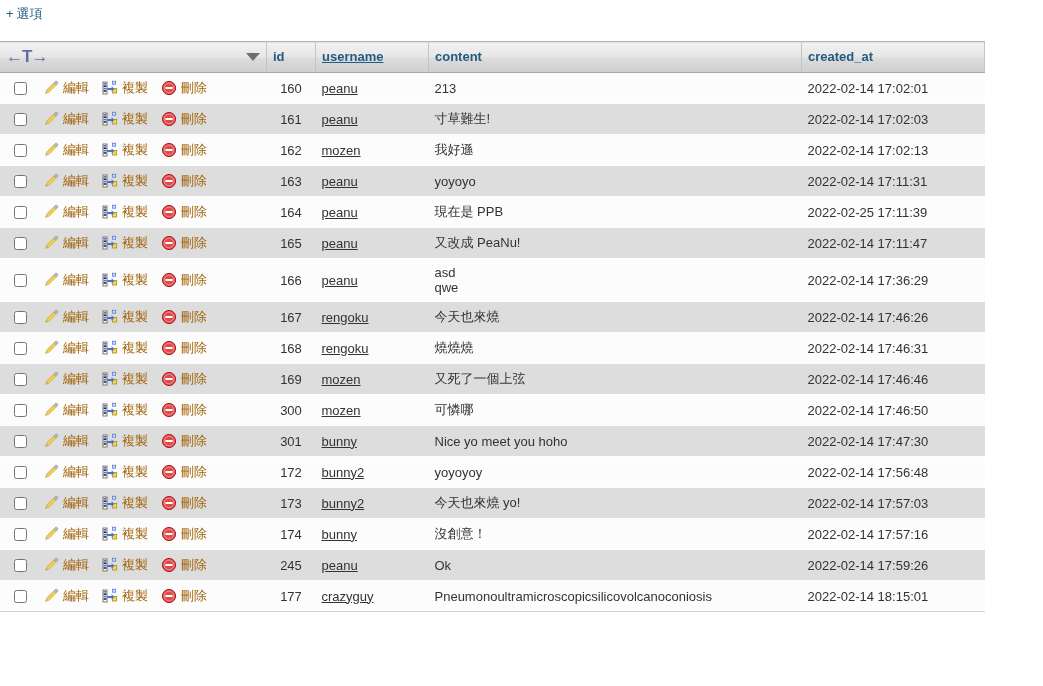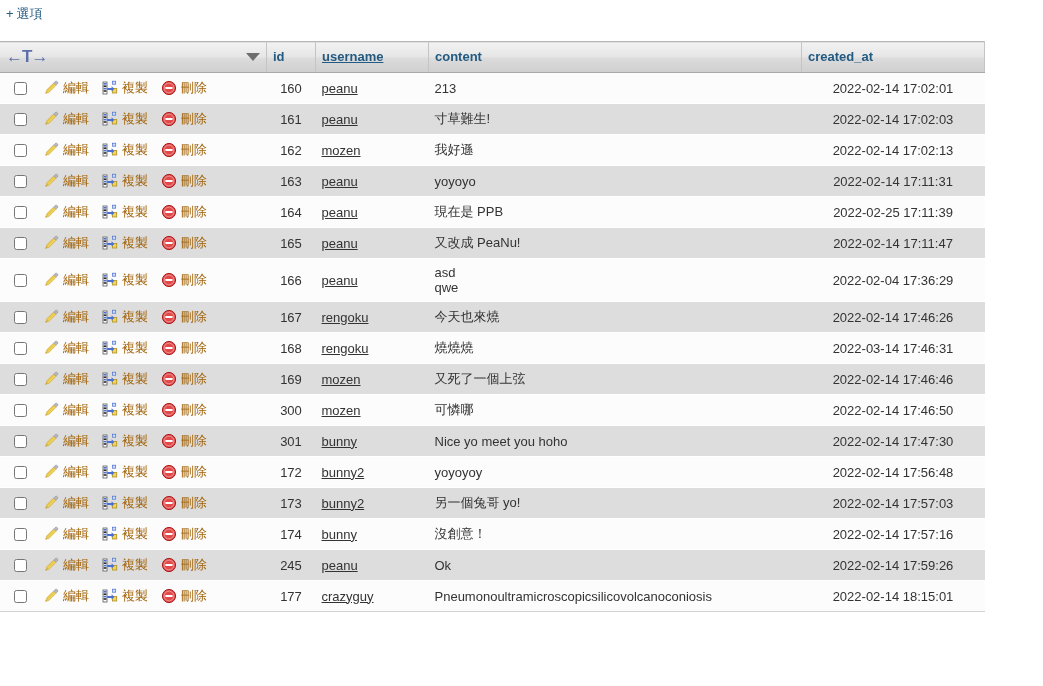--- a/index.html
+++ b/index.html
@@ -96,21 +96,21 @@
     color: #333333;
     overflow: hidden;
   }
   table.results tbody tr.even td { border-bottom: 1px solid #ffffff; }
   table.results tbody tr:last-child td { border-bottom: 1px solid #d2d2d2; }
 
   td.cell-actions { white-space: nowrap; padding-left: 8px; }
   td.cell-id       { text-align: center; padding-right: 8px; color: #404040; }
   td.cell-username { color: #404040; text-decoration: underline; }
   td.cell-content  { color: #404040; white-space: pre-line; }
-  td.cell-created  { color: #404040; text-align: center; padding-right: 10px; white-space: nowrap; }
+  td.cell-created  { color: #404040; text-align: left; padding-right: 10px; white-space: nowrap; }
 
   
   .row-checkbox {
     width: 13px; height: 13px;
     margin: 0 16px 0 8px;
     vertical-align: middle;
     cursor: pointer;
   }
 
   
@@ -339,21 +339,21 @@
                     <path d="M5.2 7.9 L9.6 7.9 L9.6 6.2 L12.4 8.9 L9.6 11.6 L9.6 9.9 L5.2 9.9 Z" fill="#4a6fd4"></path>
                   </svg></span><span class="lbl">複製</span></a><a class="action"><span class="ico ico-delete"><svg width="16" height="16" viewBox="0 0 16 16">
                     <circle cx="8" cy="8" r="6.6" fill="#e04a4a" stroke="#a81e1e" stroke-width="1"></circle>
                     <circle cx="8" cy="8" r="4.9" fill="none" stroke="#f09a9a" stroke-width="0.9"></circle>
                     <rect x="4.4" y="7.1" width="7.2" height="1.9" rx="0.4" fill="#ffffff"></rect>
                   </svg></span><span class="lbl">刪除</span></a></td>
             <td class="cell-id">166</td>
             <td class="cell-username">peanu</td>
             <td class="cell-content">asd
 qwe</td>
-            <td class="cell-created">2022-02-04 17:36:29</td>
+            <td class="cell-created">2022-02-14 17:36:29</td>
           </tr>
           <tr class="even">
             <td class="cell-actions"><input type="checkbox" class="row-checkbox" style=""><a class="action"><span class="ico ico-pencil"><svg width="16" height="16" viewBox="0 0 16 16">
                     <path d="M2.2 13.8 L3.1 10.9 L5.1 12.9 Z" fill="#c9a227"></path>
                     <path d="M3.4 10.3 L10.4 3.3 L12.7 5.6 L5.7 12.6 Z" fill="#f2d65c" stroke="#c9a227" stroke-width="0.7"></path>
                     <path d="M10.9 2.8 L12.0 1.7 A1.6 1.6 0 0 1 14.3 4.0 L13.2 5.1 Z" fill="#b9b9c4" stroke="#8a8a96" stroke-width="0.6"></path>
                     <path d="M4.3 11.2 L11.3 4.2" stroke="#e0bd45" stroke-width="0.8" fill="none"></path>
                   </svg></span><span class="lbl">編輯</span></a><a class="action"><span class="ico ico-copy"><svg width="16" height="16" viewBox="0 0 16 16">
                     <rect x="1" y="2" width="4" height="12" fill="#ffffff" stroke="#5a5a5a" stroke-width="0.8"></rect>
                     <rect x="1.6" y="3" width="2.8" height="1.6" fill="#4a6fd4"></rect>
@@ -389,21 +389,21 @@
                     <rect x="10.5" y="8.4" width="4.2" height="4.6" fill="#f2d65c" stroke="#b08f1f" stroke-width="0.8"></rect>
                     <path d="M5.2 7.9 L9.6 7.9 L9.6 6.2 L12.4 8.9 L9.6 11.6 L9.6 9.9 L5.2 9.9 Z" fill="#4a6fd4"></path>
                   </svg></span><span class="lbl">複製</span></a><a class="action"><span class="ico ico-delete"><svg width="16" height="16" viewBox="0 0 16 16">
                     <circle cx="8" cy="8" r="6.6" fill="#e04a4a" stroke="#a81e1e" stroke-width="1"></circle>
                     <circle cx="8" cy="8" r="4.9" fill="none" stroke="#f09a9a" stroke-width="0.9"></circle>
                     <rect x="4.4" y="7.1" width="7.2" height="1.9" rx="0.4" fill="#ffffff"></rect>
                   </svg></span><span class="lbl">刪除</span></a></td>
             <td class="cell-id">168</td>
             <td class="cell-username">rengoku</td>
             <td class="cell-content">燒燒燒</td>
-            <td class="cell-created">2022-03-14 17:46:31</td>
+            <td class="cell-created">2022-02-14 17:46:31</td>
           </tr>
           <tr class="even">
             <td class="cell-actions"><input type="checkbox" class="row-checkbox" style=""><a class="action"><span class="ico ico-pencil"><svg width="16" height="16" viewBox="0 0 16 16">
                     <path d="M2.2 13.8 L3.1 10.9 L5.1 12.9 Z" fill="#c9a227"></path>
                     <path d="M3.4 10.3 L10.4 3.3 L12.7 5.6 L5.7 12.6 Z" fill="#f2d65c" stroke="#c9a227" stroke-width="0.7"></path>
                     <path d="M10.9 2.8 L12.0 1.7 A1.6 1.6 0 0 1 14.3 4.0 L13.2 5.1 Z" fill="#b9b9c4" stroke="#8a8a96" stroke-width="0.6"></path>
                     <path d="M4.3 11.2 L11.3 4.2" stroke="#e0bd45" stroke-width="0.8" fill="none"></path>
                   </svg></span><span class="lbl">編輯</span></a><a class="action"><span class="ico ico-copy"><svg width="16" height="16" viewBox="0 0 16 16">
                     <rect x="1" y="2" width="4" height="12" fill="#ffffff" stroke="#5a5a5a" stroke-width="0.8"></rect>
                     <rect x="1.6" y="3" width="2.8" height="1.6" fill="#4a6fd4"></rect>
@@ -513,21 +513,21 @@
                     <rect x="10.5" y="1.2" width="3.2" height="3" fill="#cfe0f7" stroke="#4a6fd4" stroke-width="0.7"></rect>
                     <rect x="10.5" y="8.4" width="4.2" height="4.6" fill="#f2d65c" stroke="#b08f1f" stroke-width="0.8"></rect>
                     <path d="M5.2 7.9 L9.6 7.9 L9.6 6.2 L12.4 8.9 L9.6 11.6 L9.6 9.9 L5.2 9.9 Z" fill="#4a6fd4"></path>
                   </svg></span><span class="lbl">複製</span></a><a class="action"><span class="ico ico-delete"><svg width="16" height="16" viewBox="0 0 16 16">
                     <circle cx="8" cy="8" r="6.6" fill="#e04a4a" stroke="#a81e1e" stroke-width="1"></circle>
                     <circle cx="8" cy="8" r="4.9" fill="none" stroke="#f09a9a" stroke-width="0.9"></circle>
                     <rect x="4.4" y="7.1" width="7.2" height="1.9" rx="0.4" fill="#ffffff"></rect>
                   </svg></span><span class="lbl">刪除</span></a></td>
             <td class="cell-id">173</td>
             <td class="cell-username">bunny2</td>
-            <td class="cell-content">另一個兔哥 yo!</td>
+            <td class="cell-content">今天也來燒 yo!</td>
             <td class="cell-created">2022-02-14 17:57:03</td>
           </tr>
           <tr class="odd">
             <td class="cell-actions"><input type="checkbox" class="row-checkbox" style=""><a class="action"><span class="ico ico-pencil"><svg width="16" height="16" viewBox="0 0 16 16">
                     <path d="M2.2 13.8 L3.1 10.9 L5.1 12.9 Z" fill="#c9a227"></path>
                     <path d="M3.4 10.3 L10.4 3.3 L12.7 5.6 L5.7 12.6 Z" fill="#f2d65c" stroke="#c9a227" stroke-width="0.7"></path>
                     <path d="M10.9 2.8 L12.0 1.7 A1.6 1.6 0 0 1 14.3 4.0 L13.2 5.1 Z" fill="#b9b9c4" stroke="#8a8a96" stroke-width="0.6"></path>
                     <path d="M4.3 11.2 L11.3 4.2" stroke="#e0bd45" stroke-width="0.8" fill="none"></path>
                   </svg></span><span class="lbl">編輯</span></a><a class="action"><span class="ico ico-copy"><svg width="16" height="16" viewBox="0 0 16 16">
                     <rect x="1" y="2" width="4" height="12" fill="#ffffff" stroke="#5a5a5a" stroke-width="0.8"></rect>

